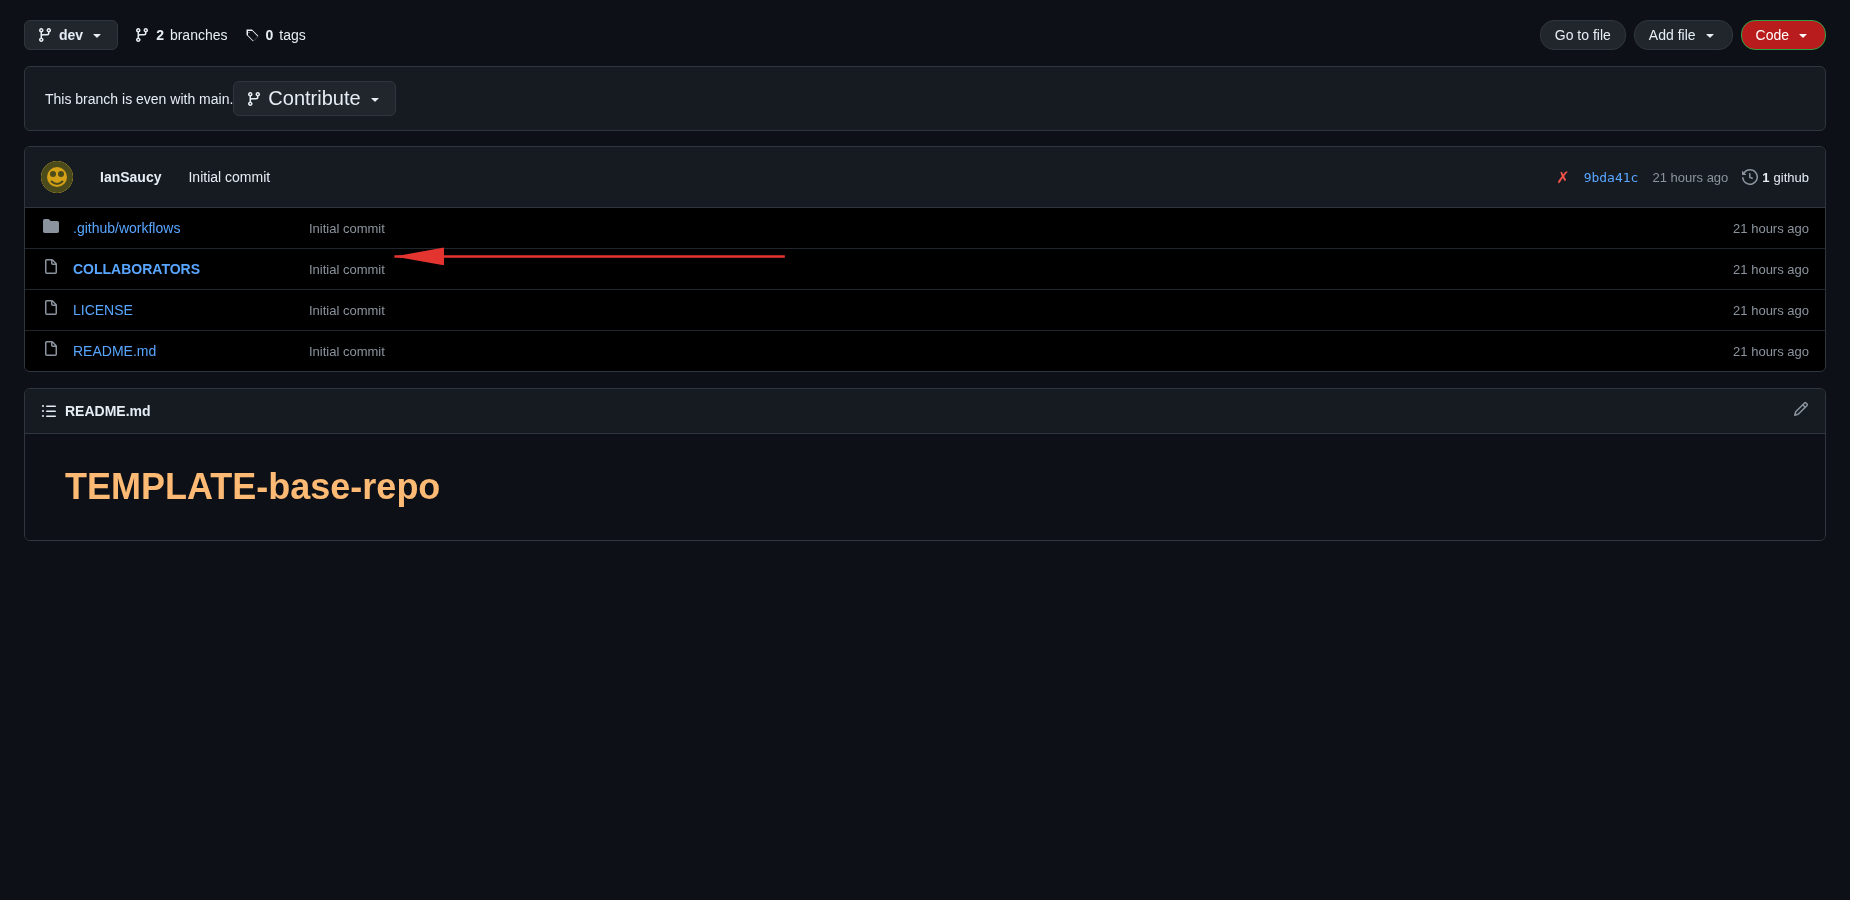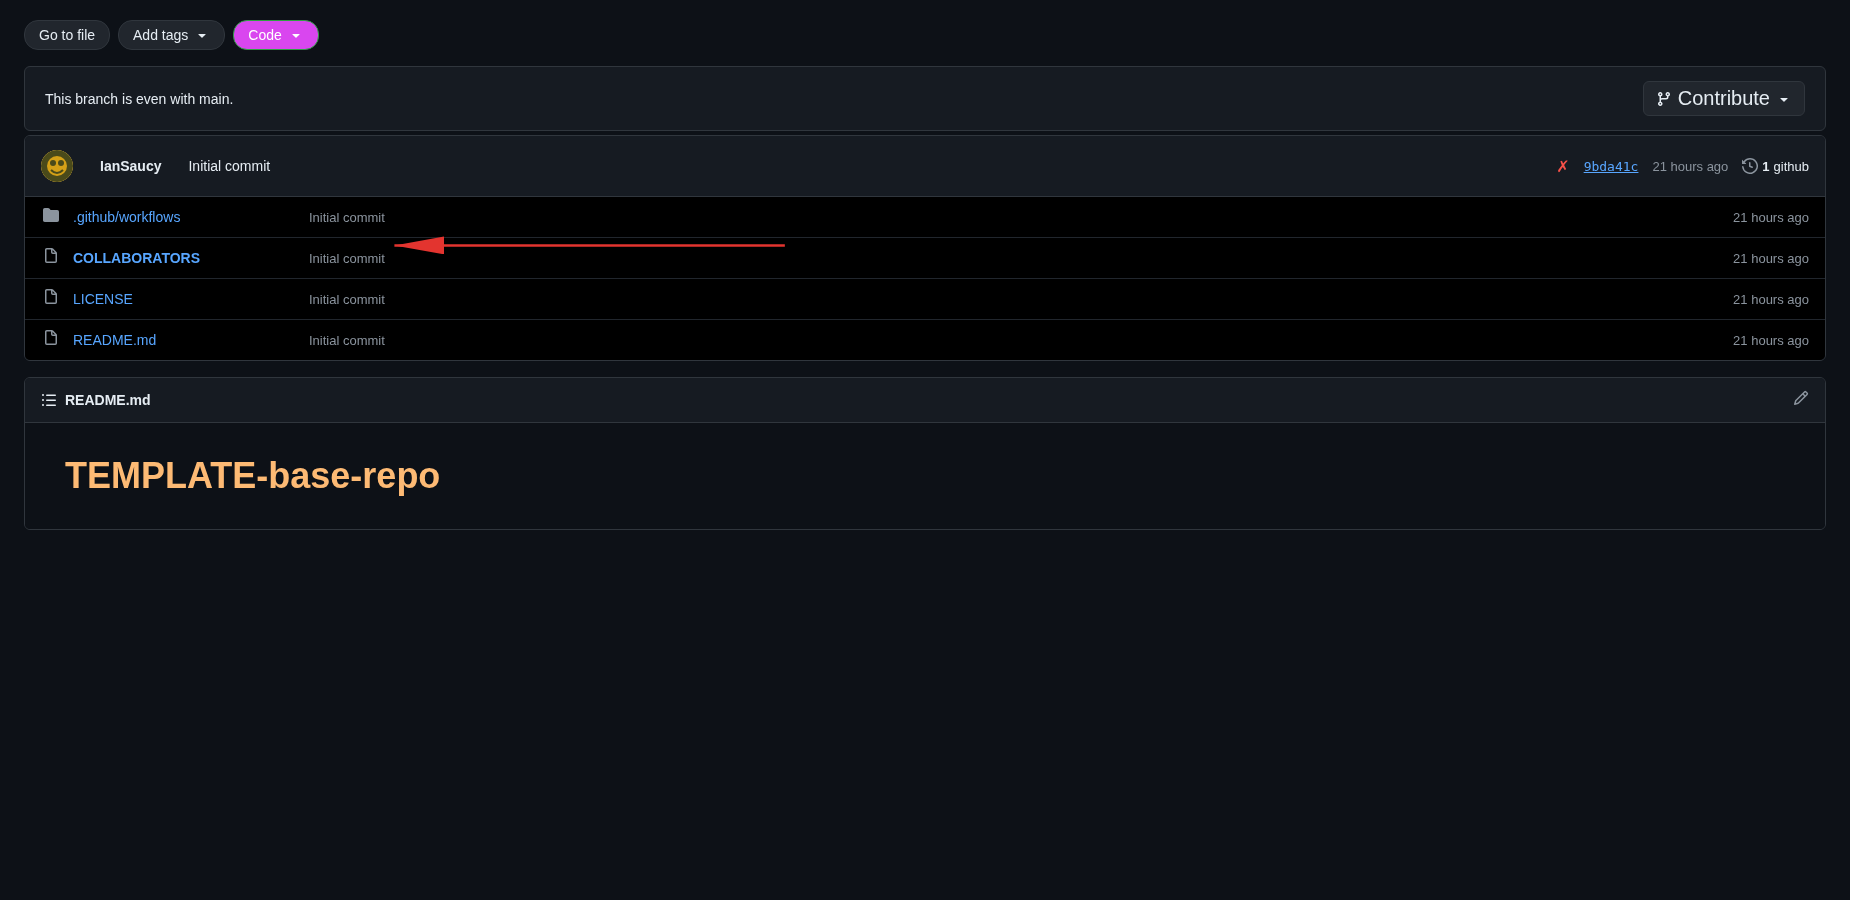--- a/index.html
+++ b/index.html
@@ -44,21 +44,21 @@
       font-size: 14px;
       font-weight: 500;
       cursor: pointer;
       border: 1px solid #30363d;
       background-color: #21262d;
       color: #e6edf3;
       user-select: none;
     }
 
     .btn-green {
-      background-color: #d946ef;
+      background-color: #b91c1c;
       border-color: #2ea043;
       color: #fff;
     }
 
     .branch-selector {
       display: inline-flex;
       align-items: center;
       gap: 6px;
       padding: 6px 12px;
       border-radius: 6px;
@@ -77,26 +77,26 @@
       color: #e6edf3;
       font-size: 14px;
       cursor: pointer;
       text-decoration: none;
     }
 
     
     .branch-status-bar {
       display: flex;
       align-items: center;
-      justify-content: space-between;
+      justify-content: flex-start;
       background-color: #161b22;
       border: 1px solid #30363d;
       border-radius: 6px;
       padding: 14px 20px;
-      margin-bottom: 4px;
+      margin-bottom: 15px;
     }
     .branch-status-text {
       font-size: 14px;
       color: #e6edf3;
     }
     .contribute-btn {
       display: inline-flex;
       align-items: center;
       gap: 6px;
       padding: 5px 12px;
@@ -152,21 +152,20 @@
       display: flex;
       align-items: center;
       gap: 14px;
       color: #8b949e;
       font-size: 13px;
     }
     .commit-hash {
       color: #58a6ff;
       font-family: monospace;
       font-size: 13px;
-      text-decoration: underline;
     }
     .commit-fail-icon {
       color: #f85149;
       font-size: 16px;
     }
     .commit-time {
       color: #8b949e;
     }
     .commits-link {
       display: flex;
@@ -263,27 +262,55 @@
     .arrow-svg-wrapper {
       position: relative;
     }
   </style>
 </head>
 <body>
 
 <div class="page-wrapper">
 
   <div class="toolbar">
+    <div class="toolbar-left">
+
+      <div class="branch-selector">
+        <svg width="16" height="16" viewBox="0 0 16 16" fill="currentColor">
+          <path fill-rule="evenodd" d="M11.75 2.5a.75.75 0 100 1.5.75.75 0 000-1.5zm-2.25.75a2.25 2.25 0 113 2.122V6A2.5 2.5 0 0110 8.5H6a1 1 0 00-1 1v1.128a2.251 2.251 0 11-1.5 0V5.372a2.25 2.25 0 111.5 0v1.836A2.492 2.492 0 016 7h4a1 1 0 001-1v-.628A2.25 2.25 0 019.5 3.25zM4.25 12a.75.75 0 100 1.5.75.75 0 000-1.5zM3.5 3.25a.75.75 0 111.5 0 .75.75 0 01-1.5 0z"></path>
+        </svg>
+        <span>dev</span>
+        <svg width="16" height="16" viewBox="0 0 16 16" fill="currentColor">
+          <path fill-rule="evenodd" d="M4.427 7.427l3.396 3.396a.25.25 0 00.354 0l3.396-3.396A.25.25 0 0011.396 7H4.604a.25.25 0 00-.177.427z"></path>
+        </svg>
+      </div>
+
+      <a class="meta-item">
+        <svg width="16" height="16" viewBox="0 0 16 16" fill="currentColor">
+          <path fill-rule="evenodd" d="M11.75 2.5a.75.75 0 100 1.5.75.75 0 000-1.5zm-2.25.75a2.25 2.25 0 113 2.122V6A2.5 2.5 0 0110 8.5H6a1 1 0 00-1 1v1.128a2.251 2.251 0 11-1.5 0V5.372a2.25 2.25 0 111.5 0v1.836A2.492 2.492 0 016 7h4a1 1 0 001-1v-.628A2.25 2.25 0 019.5 3.25zM4.25 12a.75.75 0 100 1.5.75.75 0 000-1.5zM3.5 3.25a.75.75 0 111.5 0 .75.75 0 01-1.5 0z"></path>
+        </svg>
+        <strong>2</strong>
+        <span>branches</span>
+      </a>
+
+      <a class="meta-item">
+        <svg width="16" height="16" viewBox="0 0 16 16" fill="currentColor">
+          <path fill-rule="evenodd" d="M2.5 7.775V2.75a.25.25 0 01.25-.25h5.025a.25.25 0 01.177.073l6.25 6.25a.25.25 0 010 .354l-5.025 5.025a.25.25 0 01-.354 0l-6.25-6.25a.25.25 0 01-.073-.177zm1.5.56l5.647 5.648 4.293-4.293L8.293 4H4v4.335zM5.5 5.5a.5.5 0 11-1 0 .5.5 0 011 0z"></path>
+        </svg>
+        <strong>0</strong>
+        <span>tags</span>
+      </a>
+    </div>
 
     <div class="toolbar-right">
       <button class="btn">
         <span>Go to file</span>
       </button>
       <button class="btn">
-        <span>Add tags</span>
+        <span>Add file</span>
         <svg width="16" height="16" viewBox="0 0 16 16" fill="currentColor">
           <path fill-rule="evenodd" d="M4.427 7.427l3.396 3.396a.25.25 0 00.354 0l3.396-3.396A.25.25 0 0011.396 7H4.604a.25.25 0 00-.177.427z"></path>
         </svg>
       </button>
       <button class="btn btn-green">
         <span>Code</span>
         <svg width="16" height="16" viewBox="0 0 16 16" fill="currentColor">
           <path fill-rule="evenodd" d="M4.427 7.427l3.396 3.396a.25.25 0 00.354 0l3.396-3.396A.25.25 0 0011.396 7H4.604a.25.25 0 00-.177.427z"></path>
         </svg>
       </button>

